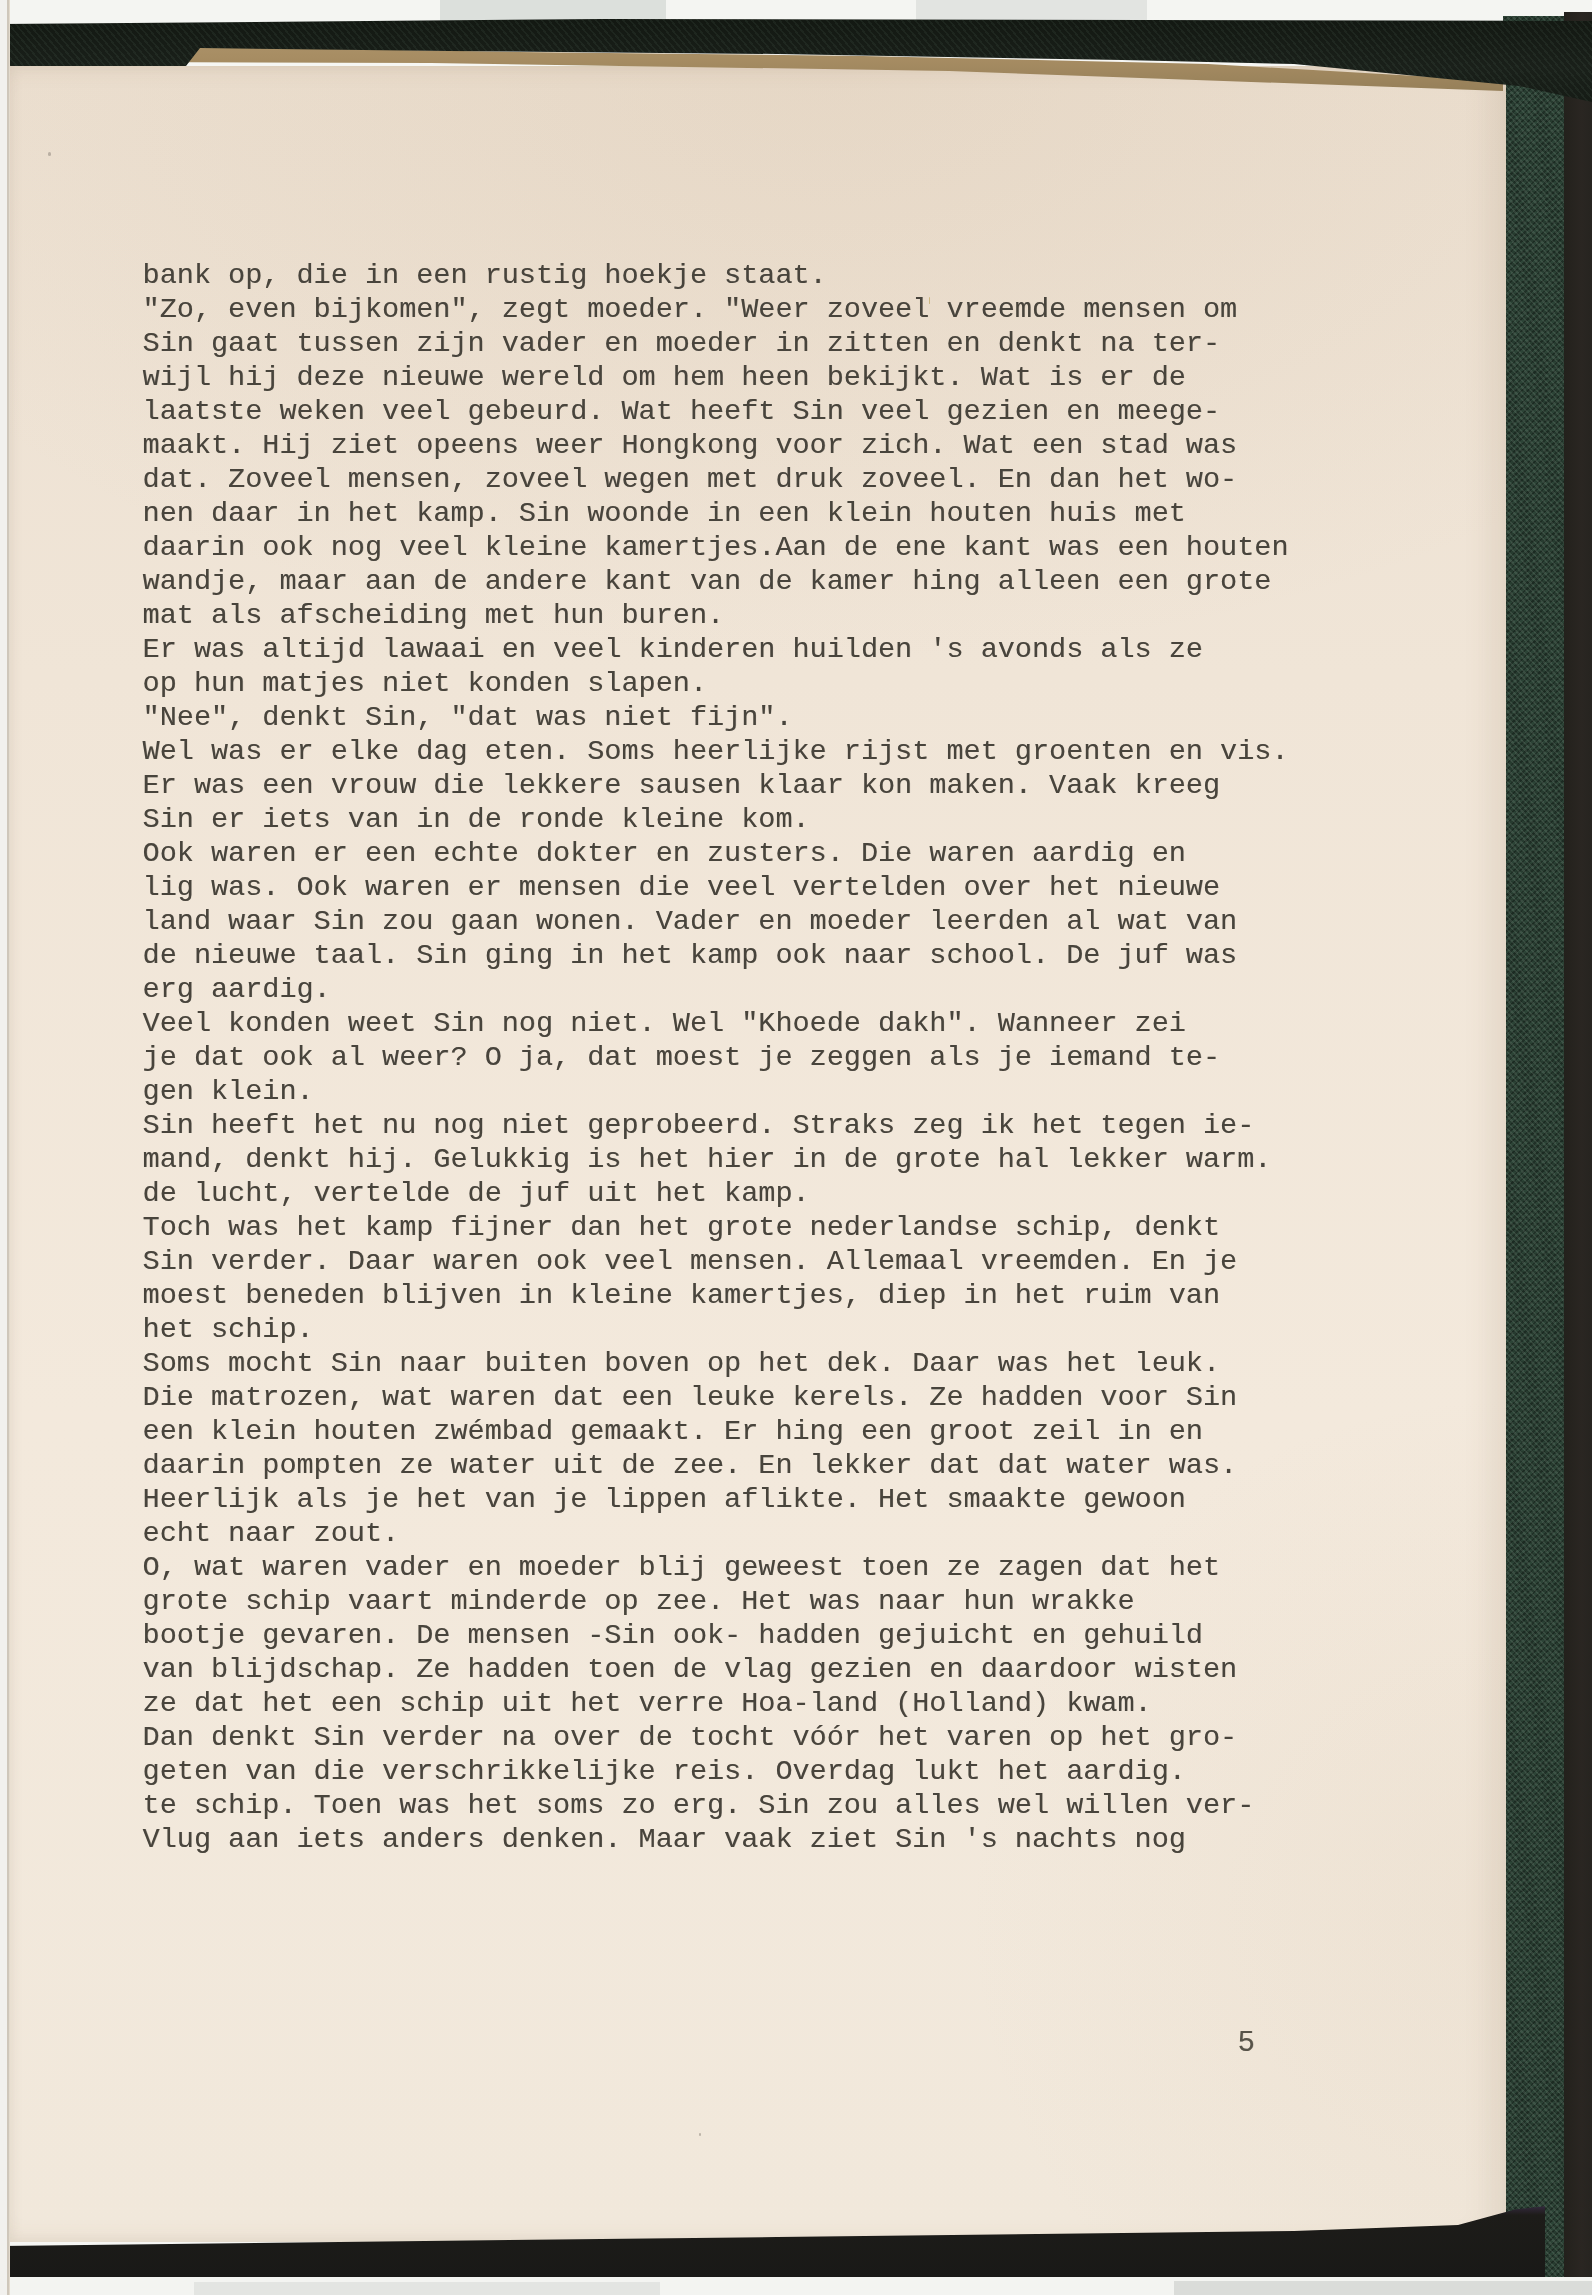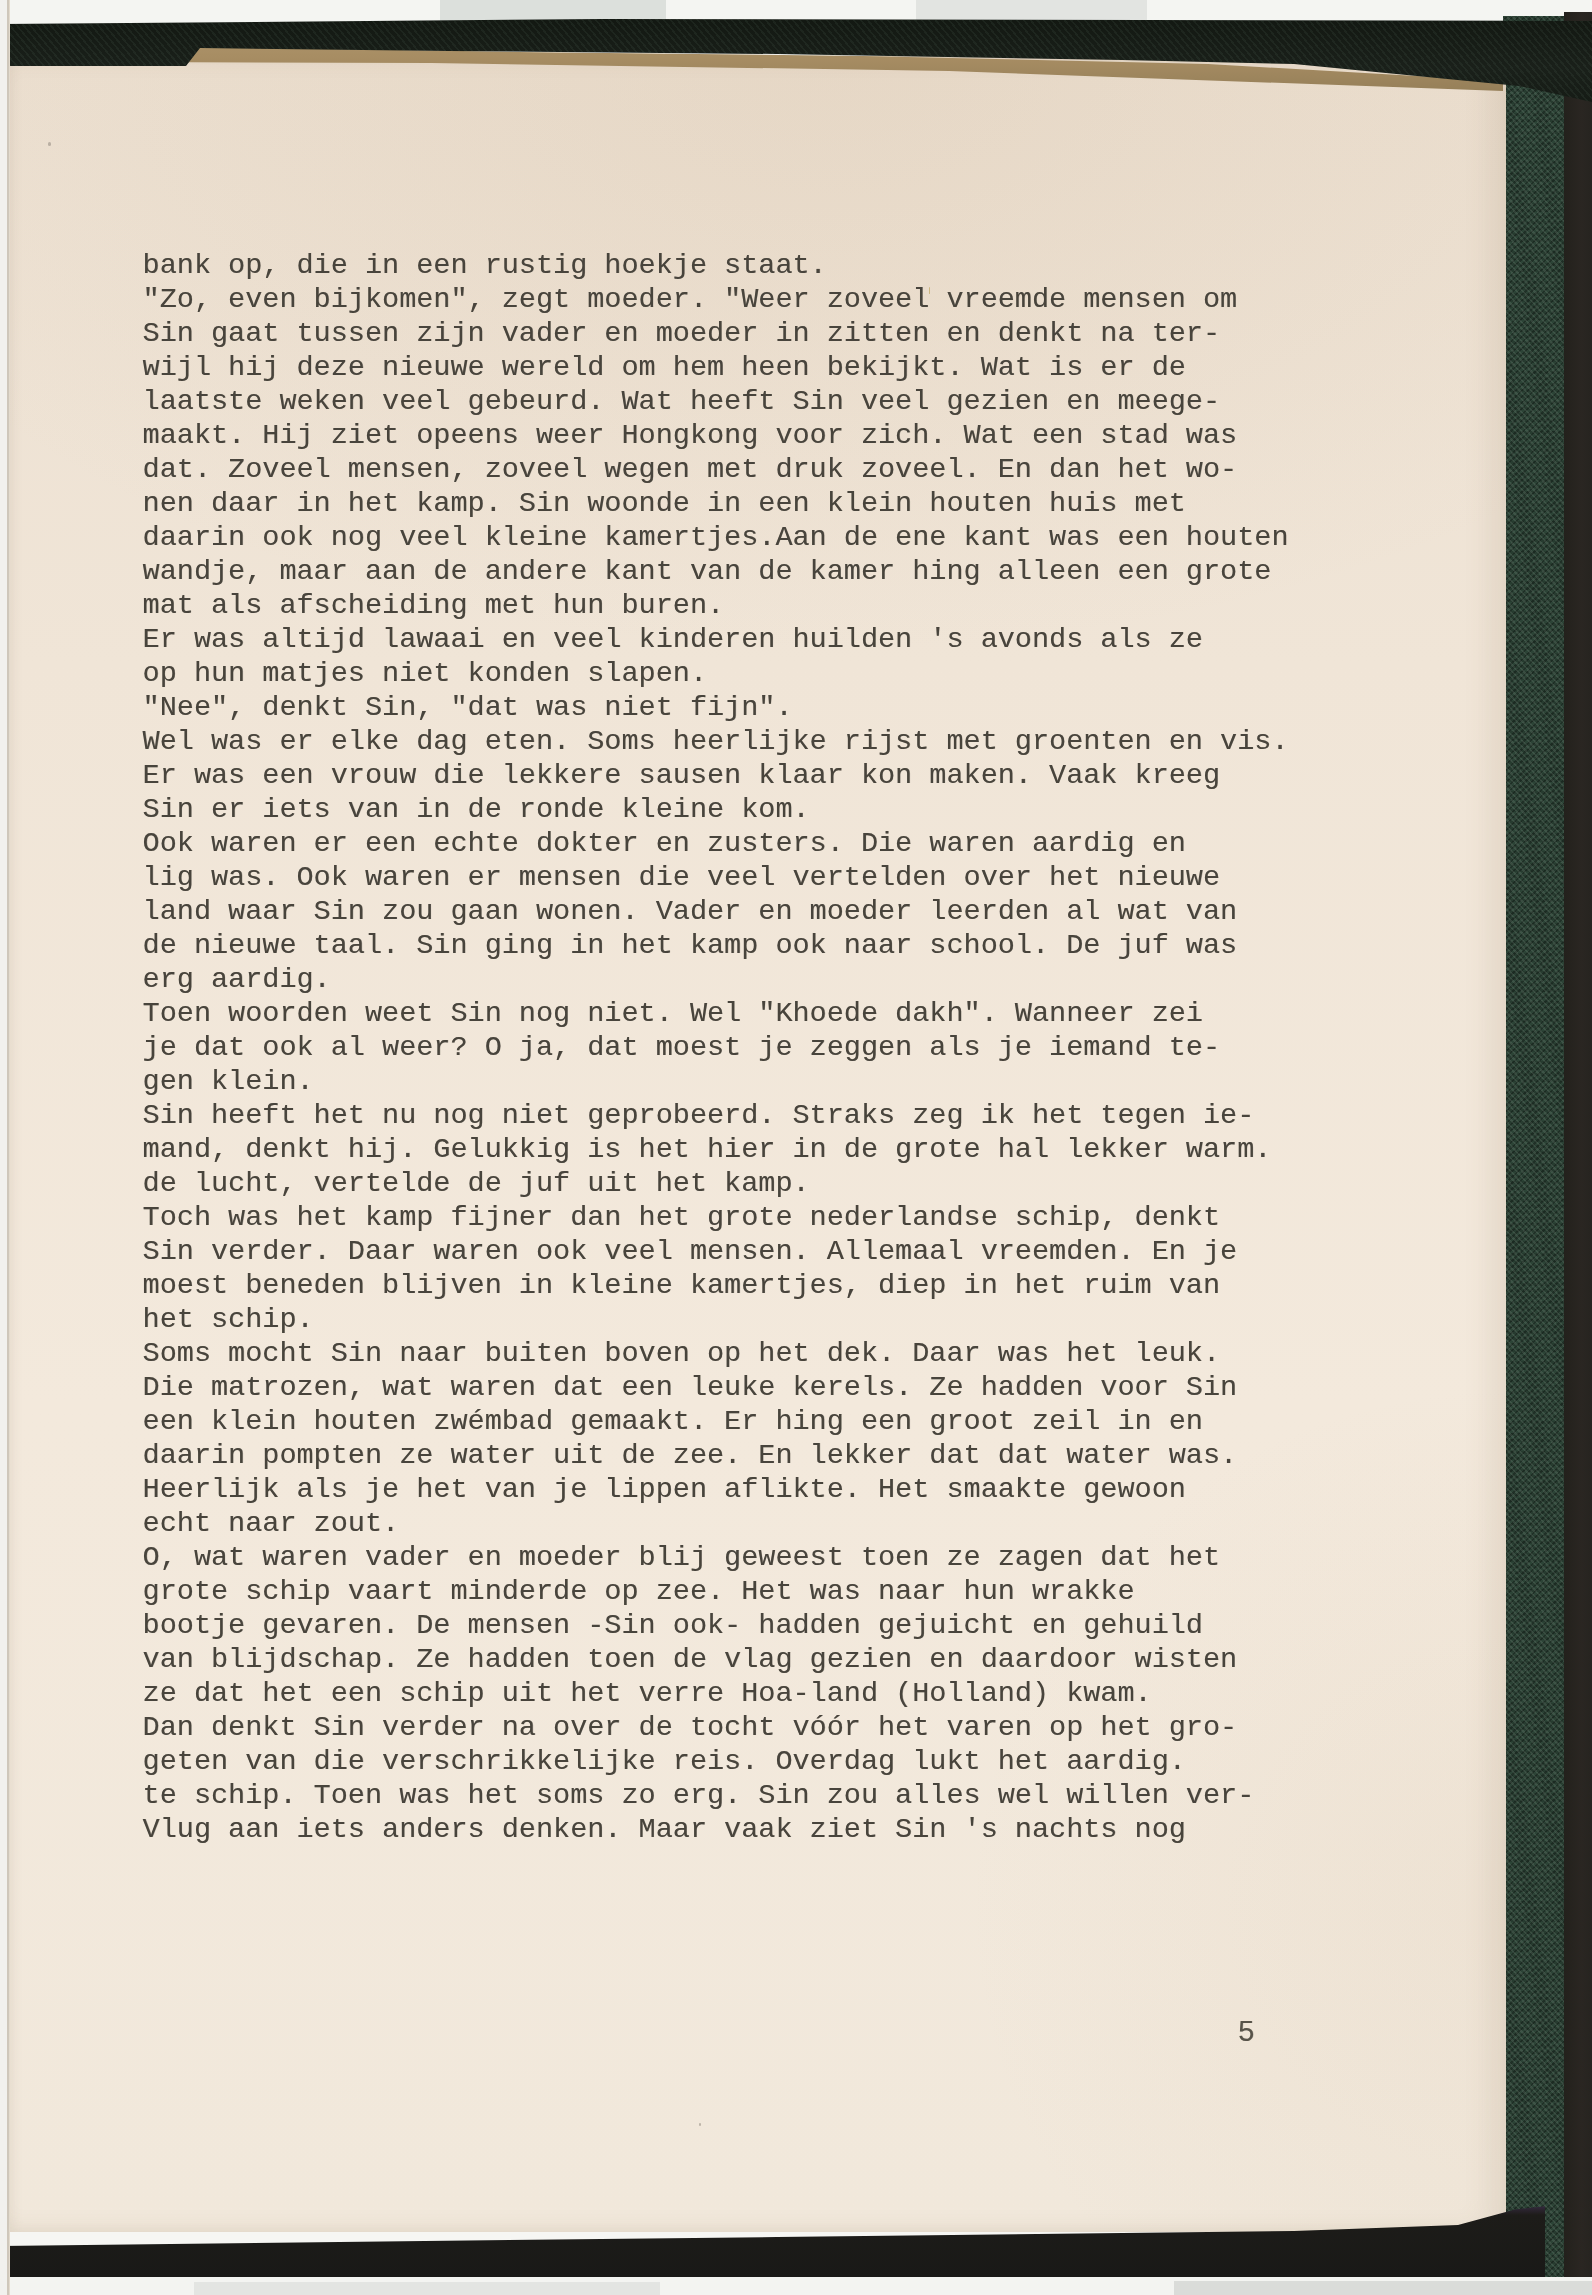--- a/index.html
+++ b/index.html
@@ -31,21 +31,21 @@
       repeating-linear-gradient(-44deg, rgba(0,0,0,0.28) 0 1.7px, rgba(0,0,0,0) 1.7px 4.3px),
       repeating-linear-gradient(0deg, rgba(0,0,0,0.12) 0 2.6px, rgba(0,0,0,0) 2.6px 6px);
   }
   .cloth-right-dark {
     left: 1564px; top: 12px; width: 28.5px; height: 2271px;
     background: linear-gradient(90deg, #23211c, #2a2622 60%, #262420);
   }
 
   
   .page {
-    left: 8.6px; top: 56px; width: 1497px; height: 2176px;
+    left: 8.6px; top: 66px; width: 1497px; height: 2176px;
     background:
       radial-gradient(130% 50% at 55% 0%, rgba(190,160,125,0.14), rgba(190,160,125,0) 55%),
       radial-gradient(60% 40% at 100% 85%, rgba(205,180,150,0.12), rgba(205,180,150,0) 60%),
       linear-gradient(180deg, #ece0d1 0%, #f0e5d7 28%, #f3e9dc 62%, #f1e8db 100%);
     box-shadow: inset -17.3px 0 26px rgba(120, 90, 60, 0.10), inset 4.3px 0 10.4px rgba(120, 90, 60, 0.08);
   }
 
   
   .text-block {
     position: absolute; left: 134px; top: 193px; width: 1182px;
@@ -119,21 +119,21 @@
       <div class="line">op hun matjes niet konden slapen.</div>
       <div class="line">"Nee", denkt Sin, "dat was niet fijn".</div>
       <div class="line">Wel was er elke dag eten. Soms heerlijke rijst met groenten en vis.</div>
       <div class="line">Er was een vrouw die lekkere sausen klaar kon maken. Vaak kreeg</div>
       <div class="line">Sin er iets van in de ronde kleine kom.</div>
       <div class="line">Ook waren er een echte dokter en zusters. Die waren aardig en</div>
       <div class="line">lig was. Ook waren er mensen die veel vertelden over het nieuwe</div>
       <div class="line">land waar Sin zou gaan wonen. Vader en moeder leerden al wat van</div>
       <div class="line">de nieuwe taal. Sin ging in het kamp ook naar school. De juf was</div>
       <div class="line">erg aardig.</div>
-      <div class="line">Toen woorden weet Sin nog niet. Wel "Khoede dakh". Wanneer zei</div>
+      <div class="line">Veel konden weet Sin nog niet. Wel "Khoede dakh". Wanneer zei</div>
       <div class="line">je dat ook al weer? O ja, dat moest je zeggen als je iemand te-</div>
       <div class="line">gen klein.</div>
       <div class="line">Sin heeft het nu nog niet geprobeerd. Straks zeg ik het tegen ie-</div>
       <div class="line">mand, denkt hij. Gelukkig is het hier in de grote hal lekker warm.</div>
       <div class="line">de lucht, vertelde de juf uit het kamp.</div>
       <div class="line">Toch was het kamp fijner dan het grote nederlandse schip, denkt</div>
       <div class="line">Sin verder. Daar waren ook veel mensen. Allemaal vreemden. En je</div>
       <div class="line">moest beneden blijven in kleine kamertjes, diep in het ruim van</div>
       <div class="line">het schip.</div>
       <div class="line">Soms mocht Sin naar buiten boven op het dek. Daar was het leuk.</div>

